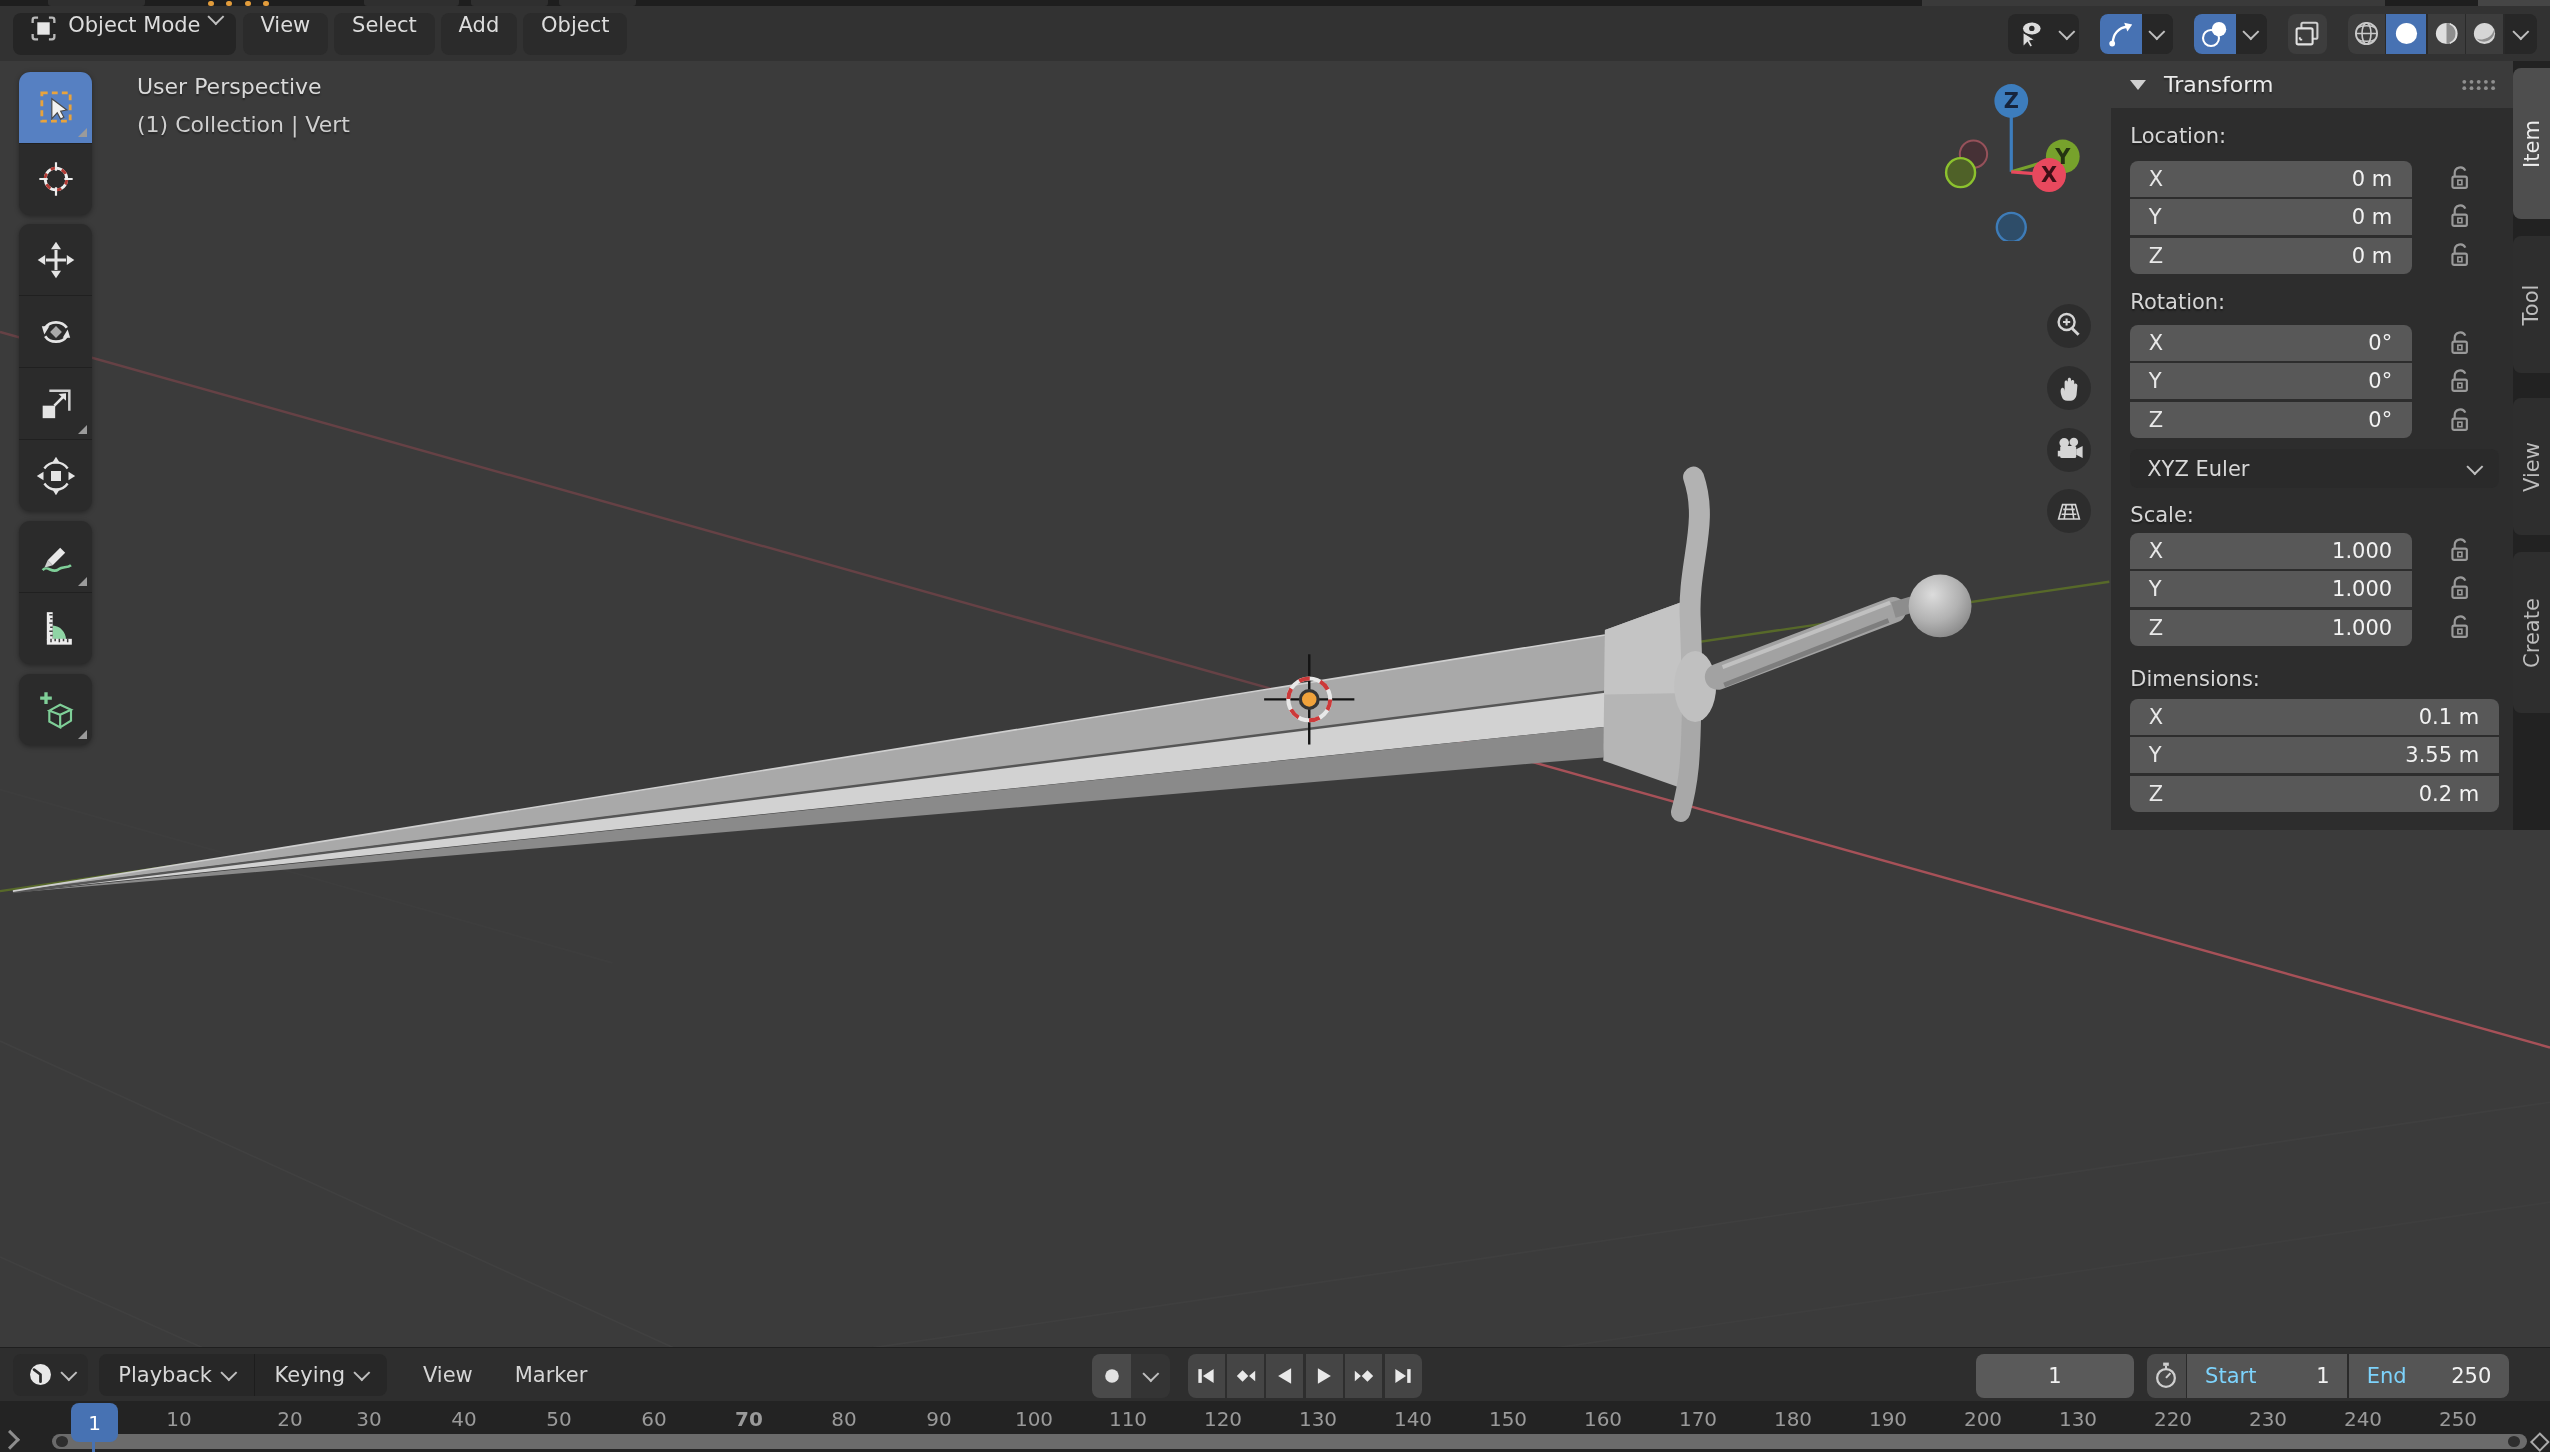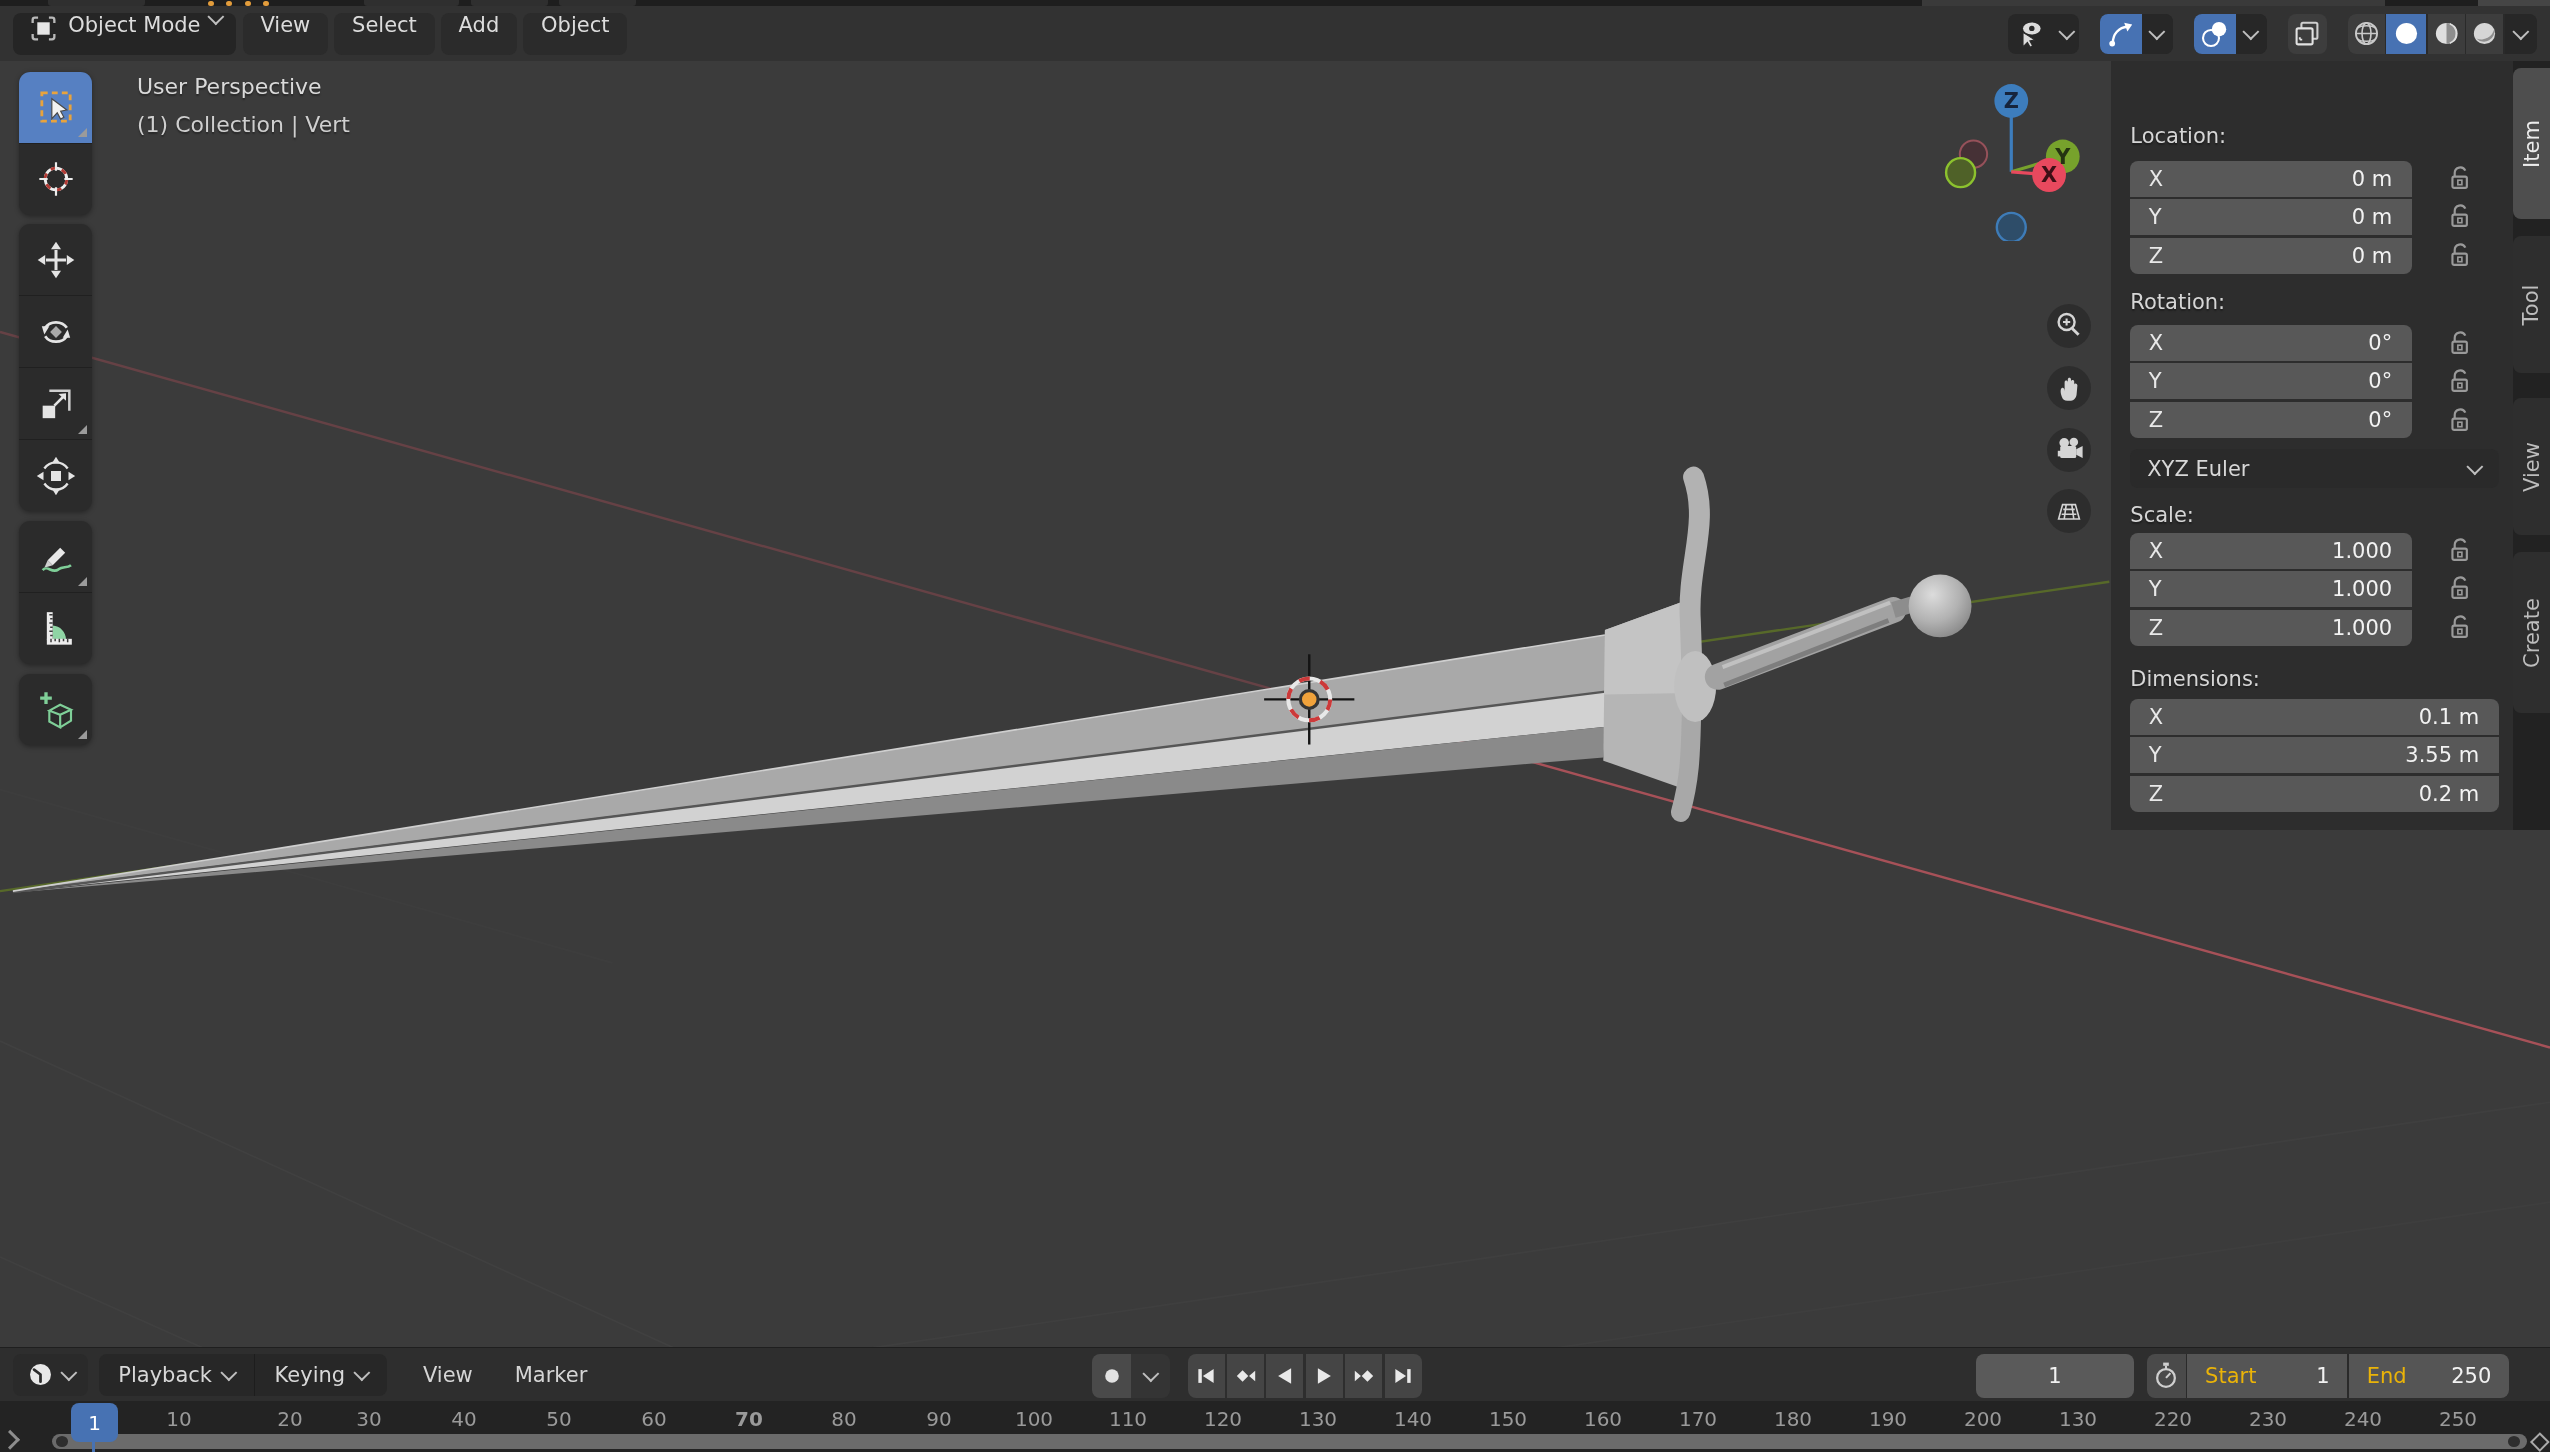--- a/index.html
+++ b/index.html
@@ -96,21 +96,21 @@
   #recgrp{display:flex;height:44px;border-radius:8px;overflow:hidden;}
   #recbtn{width:39px;background:#4a4a4a;display:flex;align-items:center;justify-content:center;}
   #recchev{width:39px;background:#343434;display:flex;align-items:center;justify-content:center;}
   #transport{display:flex;gap:2.4px;height:44px;border-radius:8px;overflow:hidden;}
   .trbtn{width:37px;background:#454545;display:flex;align-items:center;justify-content:center;}
   #tright{position:absolute;right:41px;top:5.6px;display:flex;align-items:center;gap:13px;}
   #framefield{width:158px;height:44px;background:#5a5a5a;border-radius:8px;display:flex;align-items:center;justify-content:center;font-size:21px;color:#f2f2f2;}
   #rangegrp{display:flex;height:44px;border-radius:8px;overflow:hidden;gap:1.6px;background:#2a2a2a;}
   #stopwatch-btn{width:39px;background:#4a4a4a;display:flex;align-items:center;justify-content:center;}
   .rangefield{width:160px;background:#555555;display:flex;align-items:center;padding:0 17.7px;box-sizing:border-box;font-size:21px;}
-  .rangefield .lbl{color:#eab308;text-align:right;}
+  .rangefield .lbl{color:#7dd3fc;text-align:right;}
   .rangefield .v{margin-left:auto;color:#f2f2f2;}
   #truler{position:absolute;left:0;top:53px;width:2550px;height:52px;background:#232323;}
   .rlabel{position:absolute;top:6.4px;transform:translateX(-50%);font-size:20px;color:#9a9a9a;}
   #playhead{position:absolute;left:71px;top:2.4px;width:47px;height:39px;background:#4772b3;border-radius:8px;
             display:flex;align-items:center;justify-content:center;font-size:20px;color:#fff;}
   #playhead-line{position:absolute;left:92px;top:40px;width:3.2px;height:11.3px;background:#4772b3;}
   #hscroll{position:absolute;left:52px;top:33px;width:2475px;height:15.3px;background:#6b6b6b;border-radius:8px;}
   .knob{position:absolute;top:35px;width:12px;height:10.5px;border-radius:50%;background:#2e2e2e;}
   #expand-chev{position:absolute;left:3.2px;top:32px;width:10.5px;height:10.5px;border-right:3.2px solid #8d8d8d;border-bottom:3.2px solid #8d8d8d;transform:rotate(-45deg);}
   #rdiamond{position:absolute;left:2533px;top:34px;width:9.7px;height:9.7px;border:2.4px solid #a9a9a9;transform:rotate(45deg);background:transparent;}
@@ -424,20 +424,38 @@
       </svg>
     </div>
     <div class="navbtn" style="top:428px;">
       <svg width="32" height="32" viewBox="0 0 40 40">
         <path d="M7,30 H33 L28,12 H12 Z M12.8,18 H27.2 M10.8,24 H29.2 M16.5,12 L14,30 M23.5,12 L26,30" fill="none" stroke="#d5d5d5" stroke-width="2"></path>
       </svg>
     </div>
   </div>
 
   <div id="sidebar" class="abs">
+    <div id="panel-header">
+      <div class="coltri"></div>
+      <div id="panel-title" class="uitxt">Transform</div>
+      <svg id="dragdots" width="39" height="16" viewBox="0 0 48 20">
+        <g fill="#8f8f8f">
+          <circle cx="5" cy="6" r="2.4"></circle>
+            <circle cx="14" cy="6" r="2.4"></circle>
+            <circle cx="23" cy="6" r="2.4"></circle>
+            <circle cx="32" cy="6" r="2.4"></circle>
+            <circle cx="41" cy="6" r="2.4"></circle>
+          <circle cx="5" cy="14" r="2.4"></circle>
+            <circle cx="14" cy="14" r="2.4"></circle>
+            <circle cx="23" cy="14" r="2.4"></circle>
+            <circle cx="32" cy="14" r="2.4"></circle>
+            <circle cx="41" cy="14" r="2.4"></circle>
+        </g>
+      </svg>
+    </div>
 
     <div class="plabel uitxt" style="top:63px;">Location:</div>
     <div class="pgroup" style="top:100px;">
       <div class="prow">
           <span class="ax">X</span>
           <span class="val">0 m</span>
         </div>
       <div class="prow">
           <span class="ax">Y</span>
           <span class="val">0 m</span>

